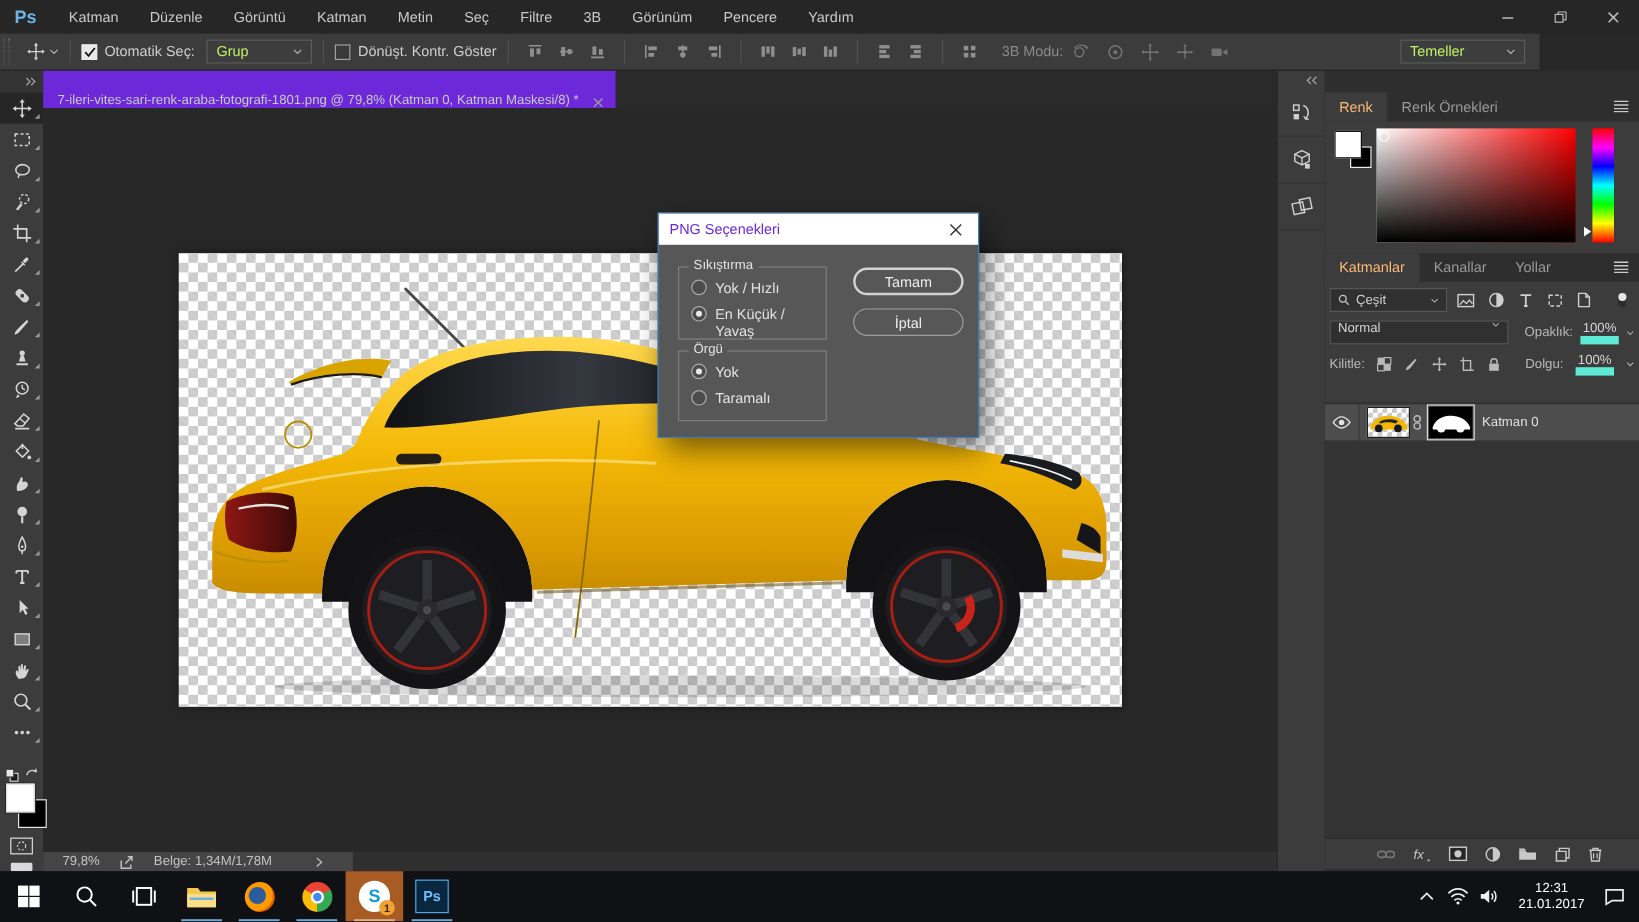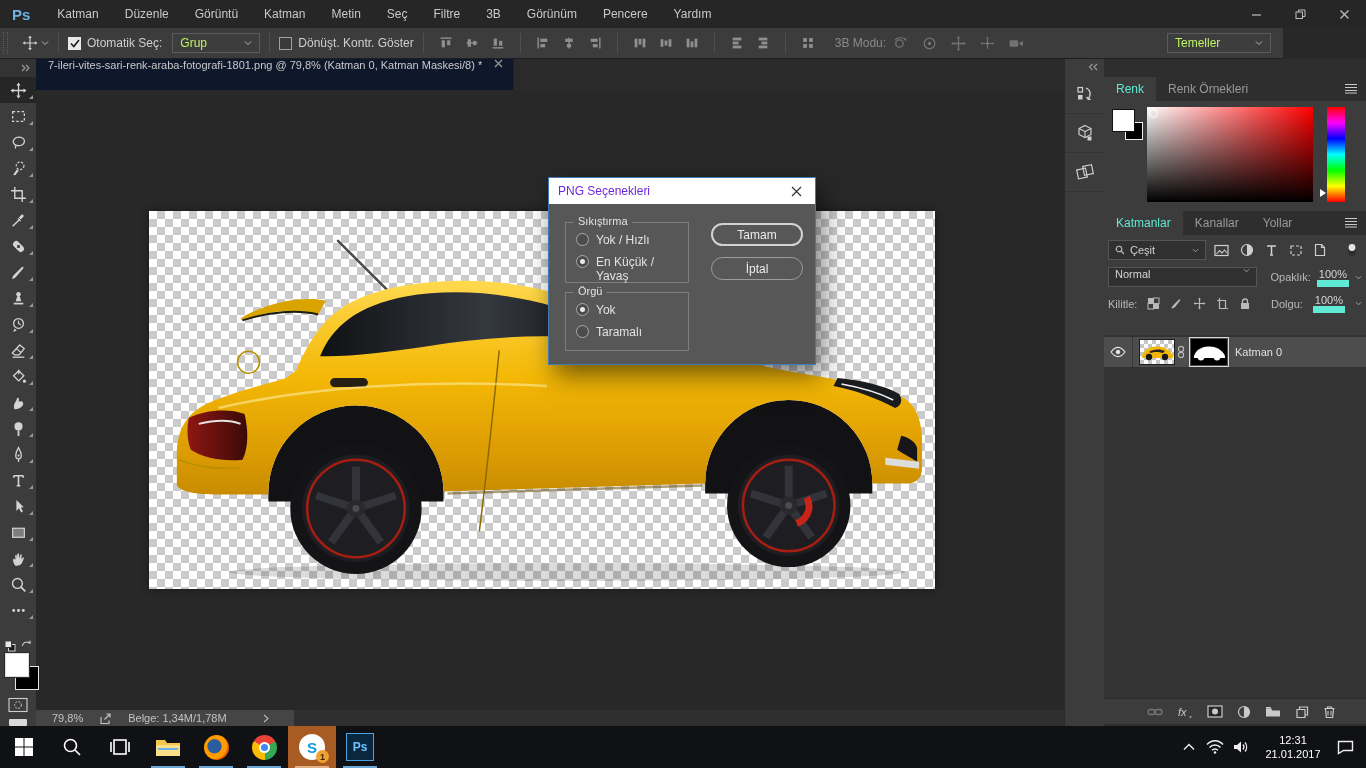--- a/index.html
+++ b/index.html
@@ -42,21 +42,21 @@
   #fg-swatch{position:absolute;left:5px;top:576px;width:22px;height:22px;background:#fff;border:1px solid #dedede;
              box-shadow:0 0 0 1px #2a2a2a;z-index:2}
   #bg-swatch{position:absolute;left:15px;top:589px;width:22px;height:22px;background:#000;border:1px solid #e6e6e6;z-index:1}
   #mini-swatches{position:absolute;left:4px;top:563px;color:#cfcfcf}
   #swap-swatches{position:absolute;left:20px;top:561px;color:#cfcfcf}
   #quickmask{position:absolute;left:8px;top:620px;color:#cfcfcf}
   #screen-mode{position:absolute;left:9px;top:642px;width:18px;height:7px;background:#d9d9d9;border-radius:1px}
 
   
   #tabbar{position:absolute;left:36px;top:59px;width:1028px;height:31px;background:#2a2a2a;display:flex}
-  .doc-tab{background:#0f172a;display:flex;align-items:flex-start;gap:12px;padding:0 10px 0 12px;
+  .doc-tab{background:#6d28d9;display:flex;align-items:flex-end;gap:12px;padding:0 10px 0 12px;
            font-size:11px;color:#c9c9c9;border-right:1px solid #222}
 
   
   #canvas{position:absolute;left:36px;top:90px;width:1028px;height:620px;background:#282828}
   #document{position:absolute;left:113px;top:121px;width:786px;height:378px;
             background-color:#fff;
             background-image:linear-gradient(45deg,#cbcbcb 25%,transparent 25%,transparent 75%,#cbcbcb 75%),
                              linear-gradient(45deg,#cbcbcb 25%,transparent 25%,transparent 75%,#cbcbcb 75%);
             background-size:16px 16px;background-position:0 0,8px 8px;
             box-shadow:0 0 8px rgba(0,0,0,.45)}
@@ -87,21 +87,21 @@
 
   
   #dockstrip{position:absolute;left:1064px;top:59px;width:40px;height:667px;background:#3c3c3c;border-left:1px solid #2a2a2a;box-sizing:border-box}
   .strip-collapse{height:16px;display:flex;justify-content:flex-end;align-items:center;padding-right:6px;color:#9a9a9a}
   .strip-btn{height:38px;display:flex;align-items:center;justify-content:center;color:#cfcfcf;border-bottom:1px solid #343434}
 
   
   #rightdock{position:absolute;left:1104px;top:59px;width:262px;height:667px;background:#2e2e2e}
   .ptabs{display:flex;align-items:flex-end;height:24px;background:#2e2e2e;font-size:12px;color:#9a9a9a;position:relative}
   .ptab{padding:5px 12px 5px 12px}
-  .ptab.active{background:#3c3c3c;color:#5eead4}
+  .ptab.active{background:#3c3c3c;color:#fdba74}
   .panel-menu{position:absolute;right:8px;top:6px;color:#c9c9c9}
 
   #renk-panel{position:absolute;left:0;top:0;width:262px;height:152px}
   #renk-tabs{margin-top:18px}
   #renk-content{height:110px;background:#3c3c3c;position:relative}
   #mini-fg{position:absolute;left:8px;top:8px;width:21px;height:21px;background:#fff;border:1px solid #111;z-index:2}
   #mini-bg{position:absolute;left:21px;top:21px;width:16px;height:16px;background:#000;border:1px solid #eee;z-index:1}
   #sat-square{position:absolute;left:43px;top:6px;width:166px;height:95px;
               background:linear-gradient(to bottom,rgba(0,0,0,0),#000),linear-gradient(to right,#fff,#f00)}
   #sat-marker{position:absolute;left:2px;top:2px;width:9px;height:9px;border:1.5px solid #fff;border-radius:50%;box-sizing:border-box}

